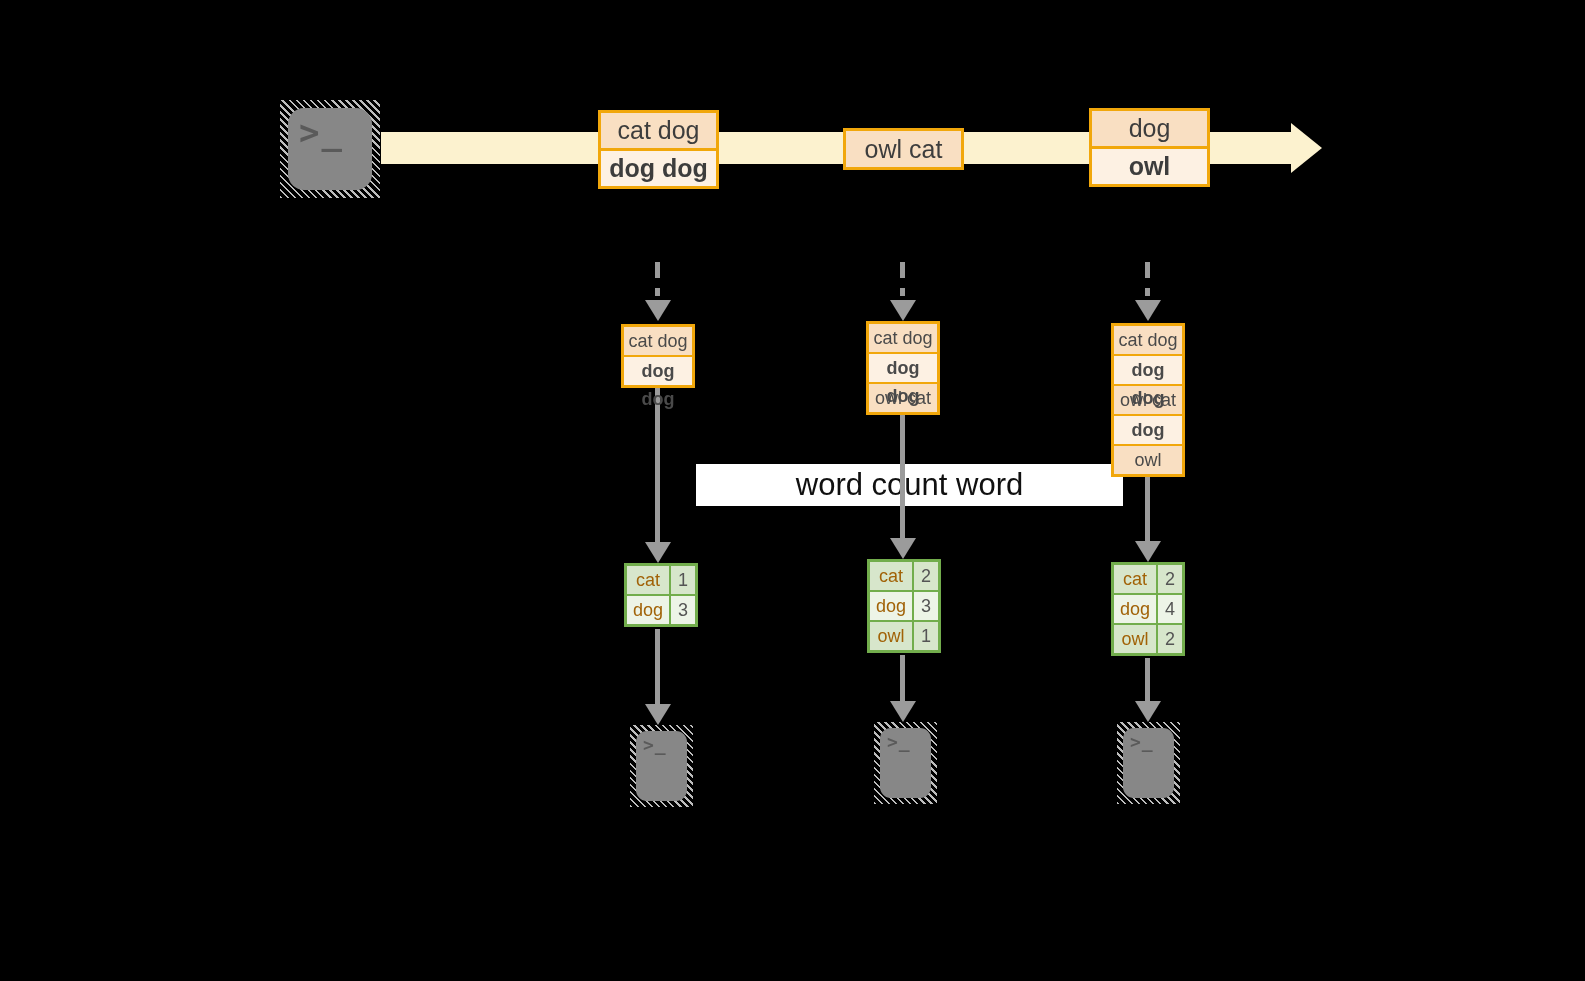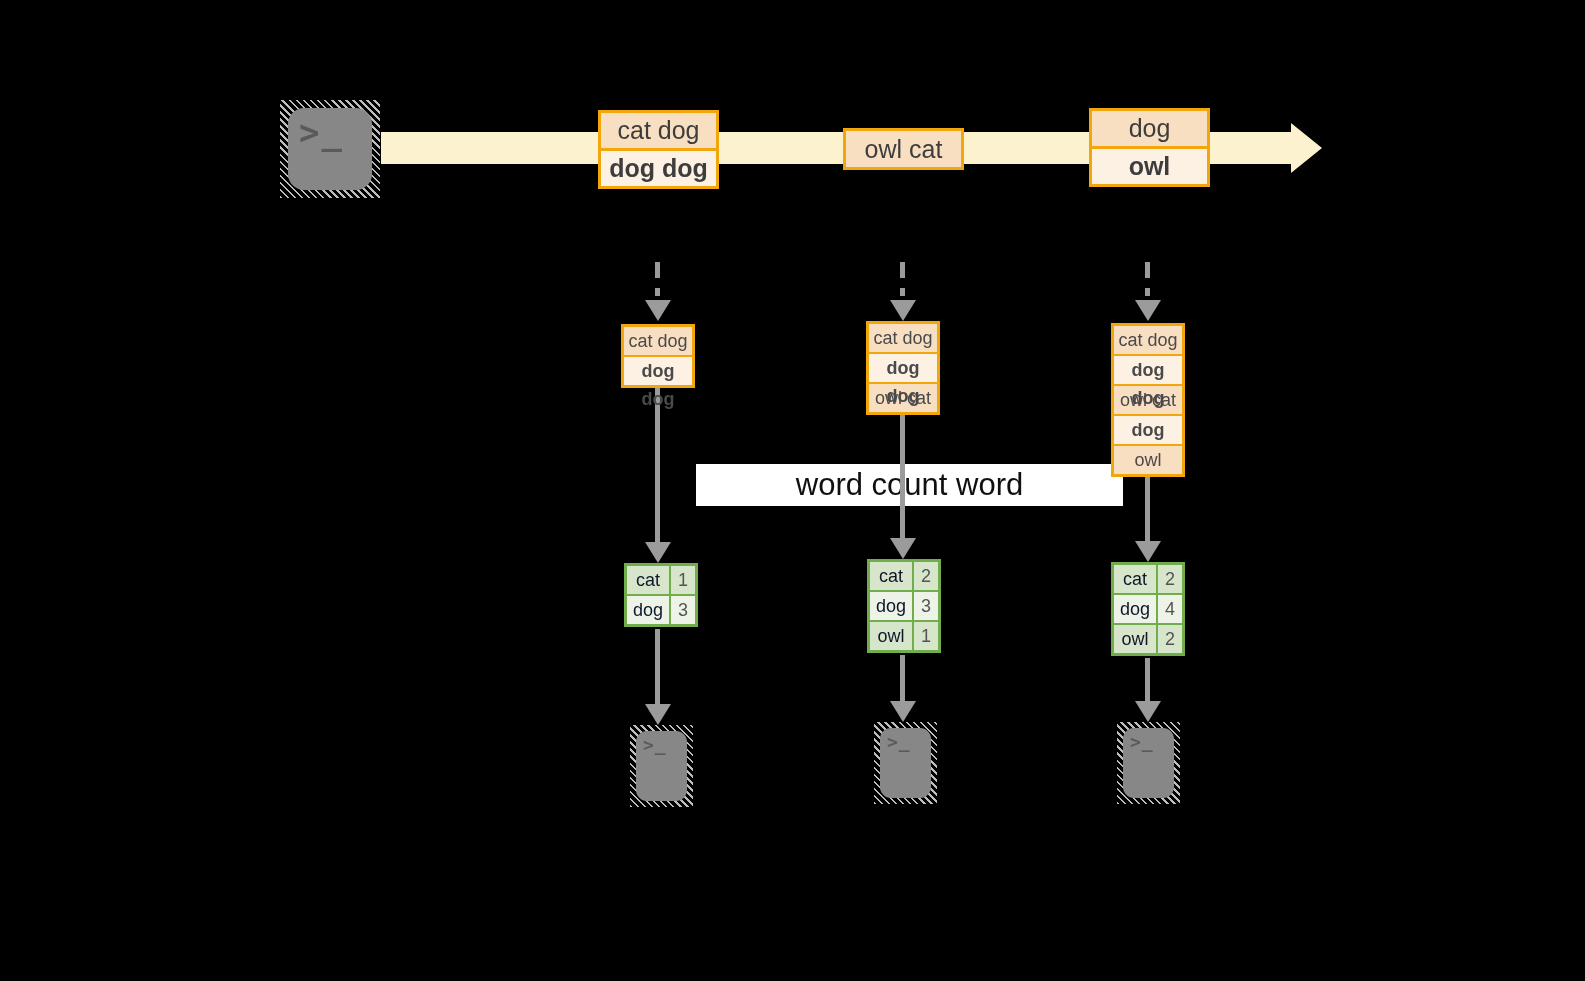--- a/index.html
+++ b/index.html
@@ -36,21 +36,21 @@
   .solid-line{position:absolute;width:5px;background:#9b9b9b;z-index:4;}
   .tri-down{position:absolute;width:0;height:0;z-index:4;
     border-left:13px solid transparent;border-right:13px solid transparent;border-top:21px solid #9b9b9b;}
   
   .query-label{position:absolute;left:696px;top:464px;width:427px;height:42px;background:#ffffff;
     z-index:3;text-align:center;line-height:42px;font-size:31px;color:#101010;}
   
   .gtable{position:absolute;border:3px solid #72ad4c;z-index:5;}
   .grow{display:flex;height:28px;}
   .gtable .grow + .grow{border-top:2px solid #72ad4c;}
-  .gword{width:42px;height:28px;line-height:28px;text-align:center;font-size:18px;color:#0f172a;}
+  .gword{width:42px;height:28px;line-height:28px;text-align:center;font-size:18px;color:#a16207;}
   .gcount{width:24px;height:28px;line-height:28px;text-align:center;font-size:18px;color:#545454;
     border-left:2px solid #72ad4c;}
   .gfill-dark{background:#d7e6cb;}
   .gfill-light{background:#edf4e7;}
 </style>
 </head>
 <body>
 
 <div class="canvas">
 

